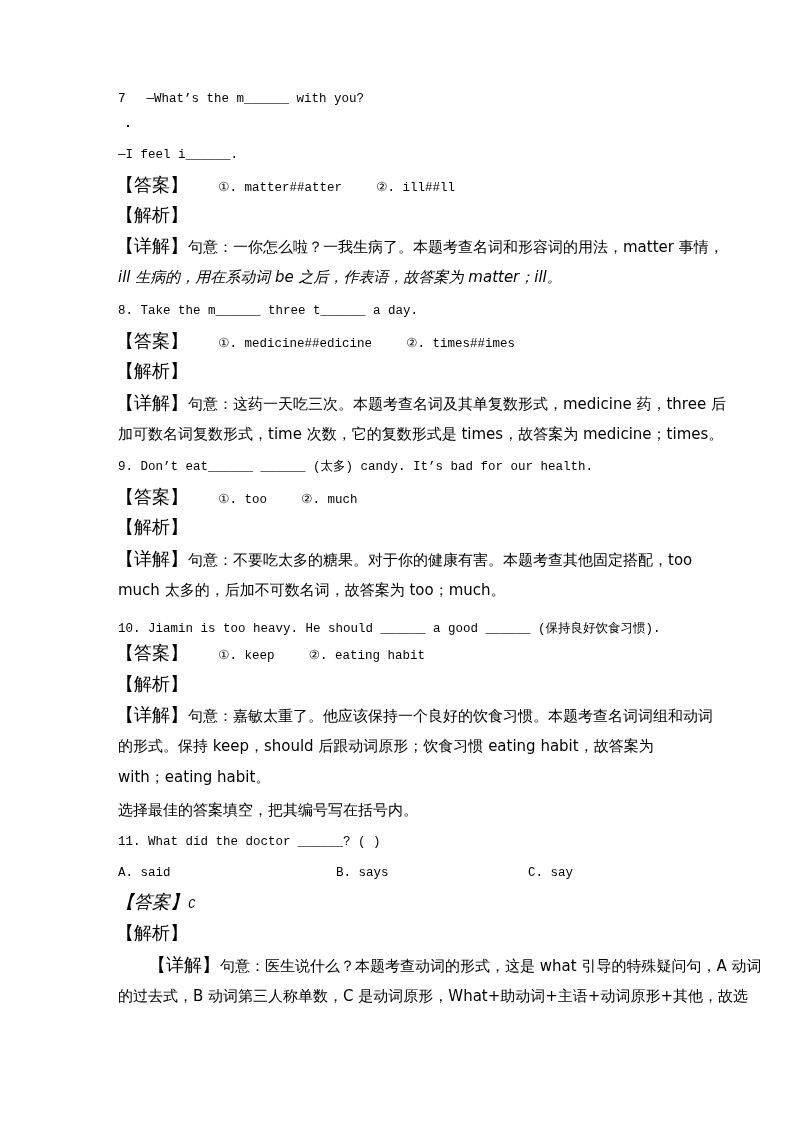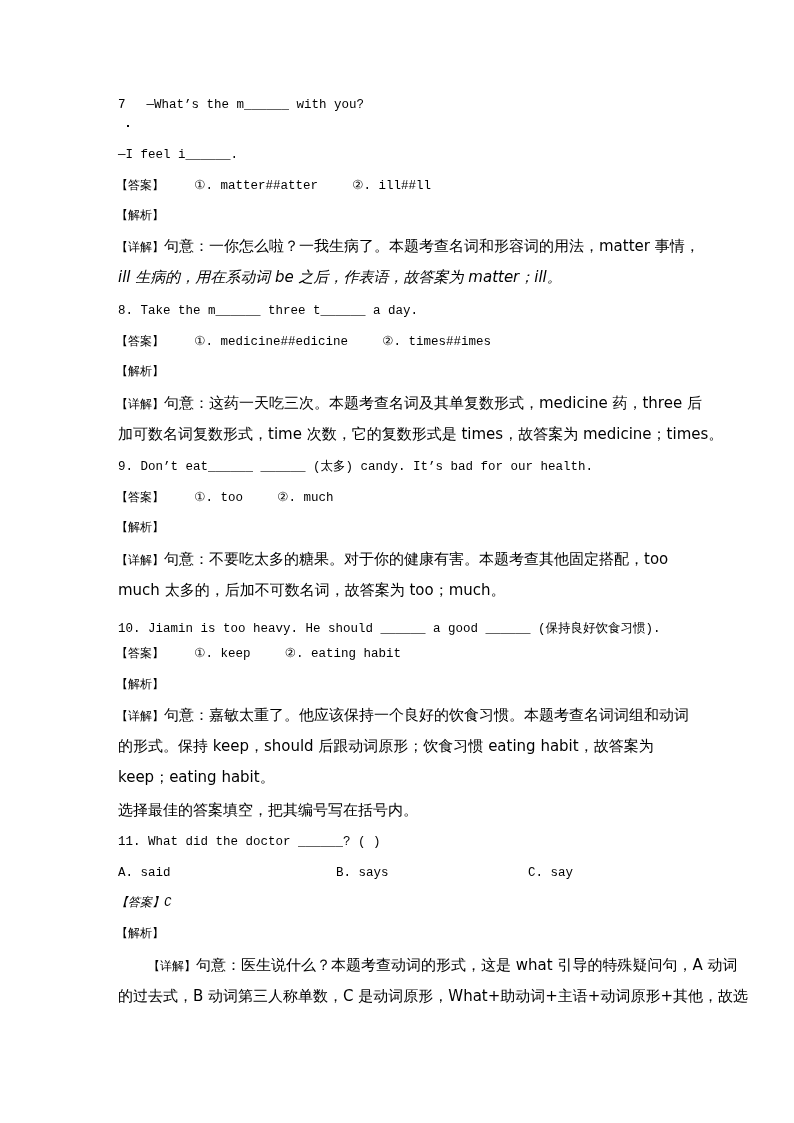--- a/index.html
+++ b/index.html
@@ -31,21 +31,21 @@
     .mono {
       font-family: "Liberation Mono", "DejaVu Sans Mono", monospace;
       font-size: 12.5px;
     }
     .cjk {
       font-family: "DejaVu Sans", sans-serif;
       font-size: 15px;
     }
     .tag {
       font-family: "DejaVu Sans", sans-serif;
-      font-size: 12px;
+      font-size: 18px;
       margin-left: -2px;
     }
     .gap { display: inline-block; }
     .dot {
       position: absolute;
       left: 9px;
       top: 125px;
       width: 2px;
       height: 2px;
       background: #000;
@@ -53,21 +53,21 @@
     .opt {
       position: absolute;
       white-space: nowrap;
     }
   </style>
 </head>
 <body>
 
 <div class="page">
 
-  <div class="line mono" style="top:97px;">
+  <div class="line mono" style="top:91px;">
     <span>7</span>
     <span class="gap" style="width:6px;"></span>
     <span>—What’s the m______ with you?</span>
   </div>
   <div class="dot"></div>
   <div class="line mono" style="top:147px;">—I feel i______.</div>
 
   <div class="line" style="top:177px;">
     <span class="tag">【答案】</span>
     <span class="gap" style="width:22px;"></span>
@@ -124,21 +124,21 @@
     <span class="gap" style="width:22px;"></span>
     <span class="mono">①. keep</span>
     <span class="gap" style="width:26px;"></span>
     <span class="mono">②. eating habit</span>
   </div>
   <div class="line tag" style="top:676px;">【解析】</div>
   <div class="line" style="top:707px;">
     <span class="tag">【详解】</span><span class="cjk">句意：嘉敏太重了。他应该保持一个良好的饮食习惯。本题考查名词词组和动词</span>
   </div>
   <div class="line cjk" style="top:738px;">的形式。保持 keep，should 后跟动词原形；饮食习惯 eating habit，故答案为</div>
-  <div class="line cjk" style="top:769px;">keep；eating habit。</div>
+  <div class="line cjk" style="top:769px;">with；eating habit。</div>
 
   <div class="line cjk" style="top:802px;">选择最佳的答案填空，把其编号写在括号内。</div>
 
   <div class="line mono" style="top:834px;">
     <span>11.</span>
     <span>What did the doctor ______? (    )</span>
   </div>
   <div class="line mono" style="top:865px; width:560px;">
     <span class="opt" style="left:0;">A. said</span>
     <span class="opt" style="left:218px;">B. says</span>

